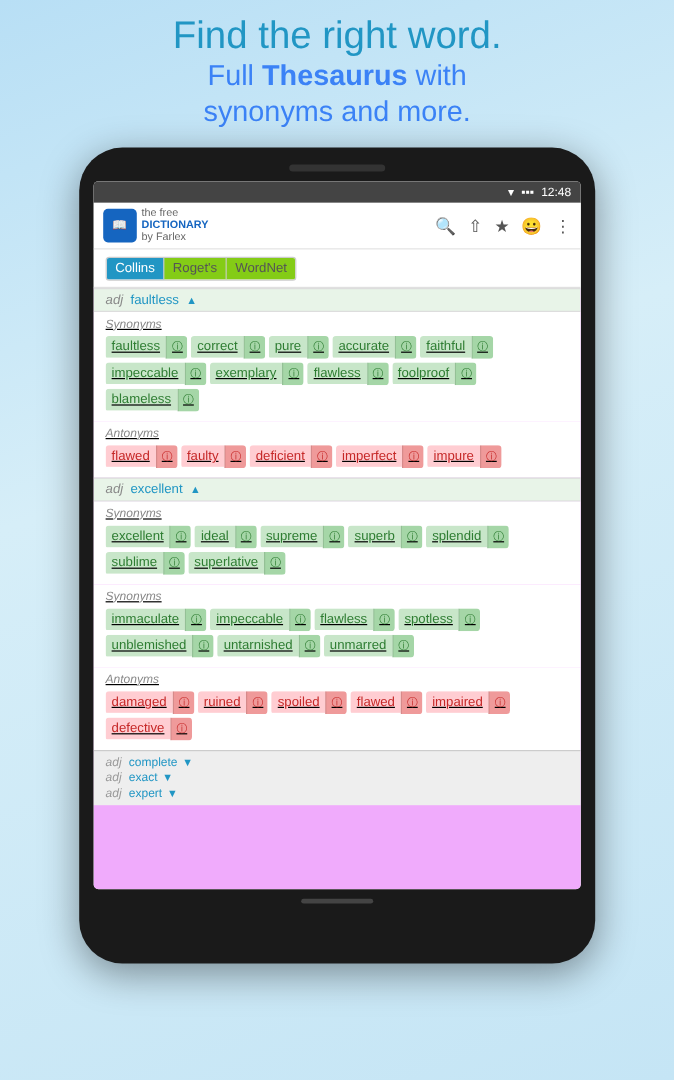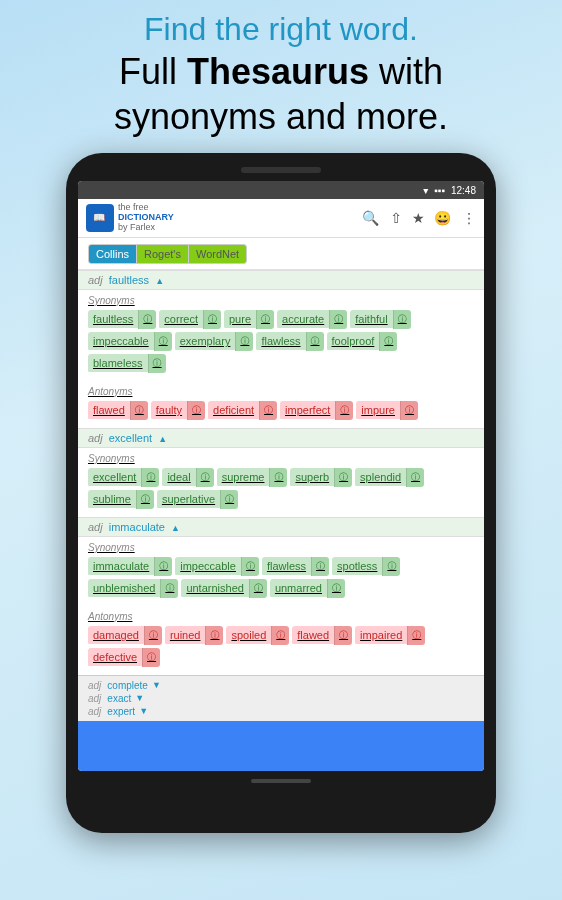--- a/index.html
+++ b/index.html
@@ -18,22 +18,22 @@
       text-align: center;
       padding: 9px 30px 14px 30px;
       line-height: 1.25;
     }
     .header-text .line1 {
       font-size: 32px;
       color: #2196c4;
       font-weight: 400;
     }
     .header-text .line2 {
-      font-size: 36px;
-      color: #000000;
+      font-size: 24px;
+      color: #3b82f6;
       font-weight: 400;
     }
     .header-text .line2 strong { font-weight: 900; }
 
     .phone-wrapper {
       position: relative;
       width: 430px;
       height: 680px;
       background: #1a1a1a;
       border-radius: 36px;
@@ -139,21 +139,21 @@
     .tab-item:last-child { border-right: none; }
     .tab-item.active {
       background: #2196c4;
       color: #fff;
     }
 
     
     .content-area {
       flex: 1;
       overflow-y: auto;
-      background: #3b82f6;
+      background: #f0abfc;
     }
 
     
     .section-header {
       background: #e8f4e8;
       padding: 3px 10px;
       font-size: 11px;
       color: #555;
       border-top: 1px solid #ddd;
       border-bottom: 1px solid #ddd;
@@ -380,25 +380,20 @@
             <span class="word-text">sublime</span>
             <span class="info-btn">ⓘ</span>
           </div>
           <div class="word-chip chip-green">
             <span class="word-text">superlative</span>
             <span class="info-btn">ⓘ</span>
           </div>
         </div>
       </div>
 
-      <div class="section-header">
-        <span class="adj-label">adj</span>
-        <span class="adj-word">immaculate</span>
-        <span class="arrow">▲</span>
-      </div>
       <div class="synonyms-block">
         <div class="block-label">Synonyms</div>
         <div class="word-grid">
           <div class="word-chip chip-green">
             <span class="word-text">immaculate</span>
             <span class="info-btn">ⓘ</span>
           </div>
           <div class="word-chip chip-green">
             <span class="word-text">impeccable</span>
             <span class="info-btn">ⓘ</span>

